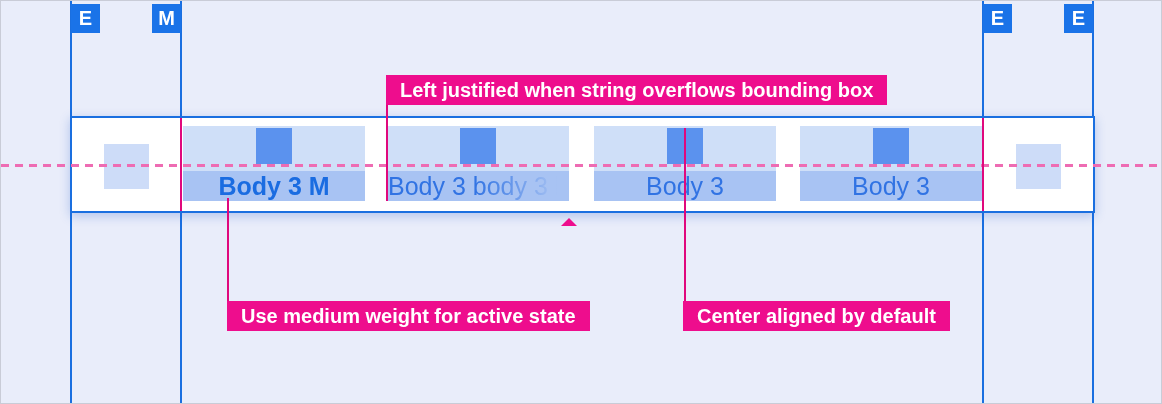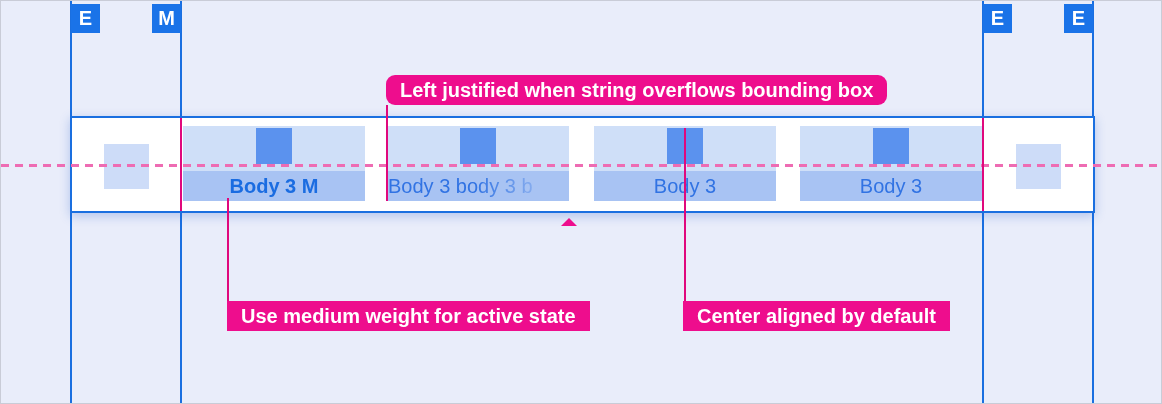--- a/index.html
+++ b/index.html
@@ -45,21 +45,21 @@
   
   .edge-square{position:absolute;top:143px;width:45px;height:45px;background:var(--edge-square-bg);z-index:3;}
   .sq-left{left:103px;} .sq-right{left:1015px;}
 
   .tab{position:absolute;top:125px;width:182px;height:75px;z-index:3;}
   .tab-1{left:182px;} .tab-2{left:386px;} .tab-3{left:593px;} .tab-4{left:799px;}
   .tab .icon-area{position:relative;width:182px;height:45px;background:var(--tab-icon-area-bg);}
   .tab .icon-square{position:absolute;left:73px;top:2px;width:36px;height:36px;background:var(--icon-blue);}
   .tab .label{
     position:relative;width:182px;height:30px;background:var(--tab-label-bg);
-    font-size:20px;line-height:30px;color:var(--label-color);text-align:center;
+    font-size:25px;line-height:30px;color:var(--label-color);text-align:center;
     white-space:nowrap;overflow:hidden;
   }
   .tab-1 .label{font-weight:700;color:var(--active-label-color);}
   .tab-2 .label{text-align:left;padding-left:1px;}
   .fade-overlay{
     position:absolute;right:0;top:0;width:95px;height:30px;
     background:linear-gradient(90deg, rgba(168,195,243,0) 0%, var(--tab-label-bg) 88%);
   }
 
   
@@ -78,21 +78,21 @@
   .cn-left-justified{left:385px;top:104px;height:96px;}
   .cn-medium{left:226px;top:197px;height:104px;}
   .cn-center{left:683px;top:127px;height:174px;}
 
   
   .note{
     position:absolute;z-index:7;background:var(--annotation-pink);color:#ffffff;
     font-weight:700;font-size:20px;height:30px;line-height:30px;
     padding:0 14px;white-space:nowrap;
   }
-  .nt-left-justified{left:385px;top:74px;border-radius:9px;}
+  .nt-left-justified{left:385px;top:74px;}
   .nt-gradient{left:360px;top:225px;}
   .nt-medium{left:226px;top:300px;}
   .nt-center{left:682px;top:300px;}
   .caret-up{
     position:absolute;left:560px;top:217px;z-index:7;width:0;height:0;
     border-left:8px solid transparent;border-right:8px solid transparent;
     border-bottom:8px solid var(--annotation-pink);
   }
 </style>
 </head>

